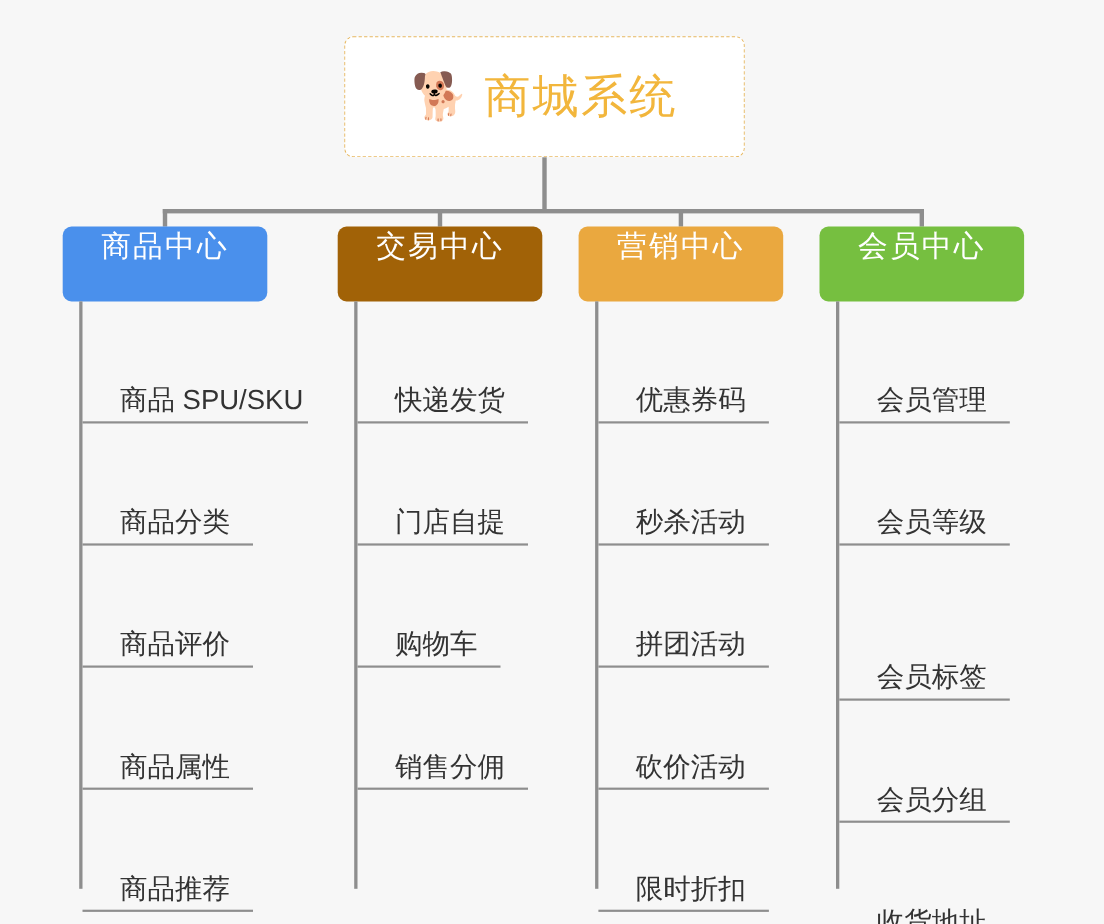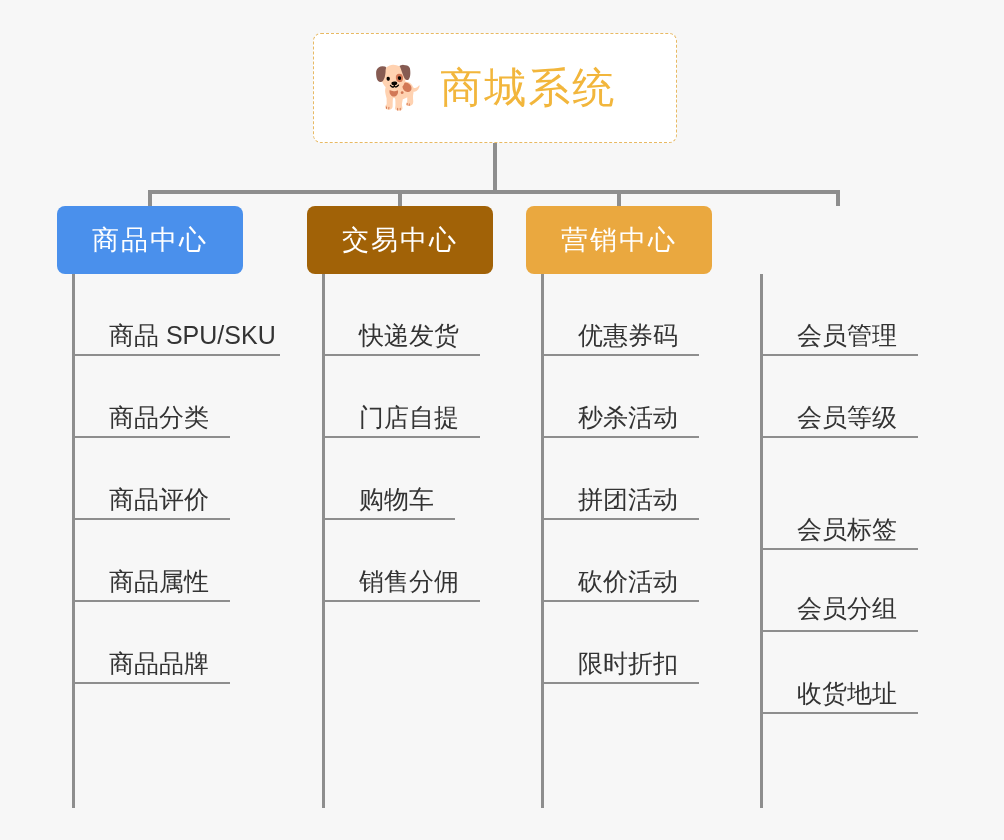--- a/index.html
+++ b/index.html
@@ -57,21 +57,21 @@
   .line-v { width: 4px; }
   .line-h { height: 4px; }
 
   
   .cat-header {
     position: absolute;
     box-sizing: border-box;
     height: 68px;
     border-radius: 8px;
     display: flex;
-    align-items: center;
+    align-items: flex-start;
     justify-content: center;
   }
   .cat-header .cat-label {
     font-size: 27px;
     color: #ffffff;
     letter-spacing: 2px;
     white-space: nowrap;
   }
 
   
@@ -81,21 +81,21 @@
   .spine {
     position: absolute;
     left: 0;
     top: 0;
     width: 3px;
     background: #8e8e8e;
   }
   .leaf {
     position: relative;
     box-sizing: border-box;
-    height: 82px;
+    height: 111px;
     display: flex;
     align-items: flex-end;
     border-bottom: 2px solid #8e8e8e;
     padding-left: 34px;
     padding-bottom: 4px;
     margin-left: 3px;
   }
   .leaf-label {
     font-size: 25px;
     color: #333333;
@@ -122,36 +122,42 @@
 
   <div class="cat-header" style="left:57px; top:206px; width:186px; background:#4a90ec;">
     <span class="cat-label">商品中心</span>
   </div>
   <div class="cat-header" style="left:307px; top:206px; width:186px; background:#a16207;">
     <span class="cat-label">交易中心</span>
   </div>
   <div class="cat-header" style="left:526px; top:206px; width:186px; background:#eaa83f;">
     <span class="cat-label">营销中心</span>
   </div>
+  <div class="cat-header" style="left:745px; top:206px; width:186px; background:#76bf40;">
+    <span class="cat-label">会员中心</span>
+  </div>
 
   <div class="branch" style="left:72px; top:274px;">
     <div class="spine" style="height:534px;"></div>
     <div class="leaf" style="width:205px;">
       <span class="leaf-label">商品 SPU/SKU</span>
     </div>
     <div class="leaf" style="width:155px;">
       <span class="leaf-label">商品分类</span>
     </div>
     <div class="leaf" style="width:155px;">
       <span class="leaf-label">商品评价</span>
     </div>
     <div class="leaf" style="width:155px;">
       <span class="leaf-label">商品属性</span>
     </div>
     <div class="leaf" style="width:155px;">
+      <span class="leaf-label">商品推荐</span>
+    </div>
+    <div class="leaf" style="width:155px;">
       <span class="leaf-label">商品品牌</span>
     </div>
   </div>
 
   <div class="branch" style="left:322px; top:274px;">
     <div class="spine" style="height:534px;"></div>
     <div class="leaf" style="width:155px;">
       <span class="leaf-label">快递发货</span>
     </div>
     <div class="leaf" style="width:155px;">
@@ -188,21 +194,21 @@
     <div class="spine" style="height:534px;"></div>
     <div class="leaf" style="width:155px;">
       <span class="leaf-label">会员管理</span>
     </div>
     <div class="leaf" style="width:155px;">
       <span class="leaf-label">会员等级</span>
     </div>
     <div class="leaf" style="width:155px;margin-top:30px;">
       <span class="leaf-label">会员标签</span>
     </div>
-    <div class="leaf" style="width:155px;font-family:Liberation Mono, monospace;">
+    <div class="leaf" style="width:155px;">
       <span class="leaf-label">会员分组</span>
     </div>
     <div class="leaf" style="width:155px;">
       <span class="leaf-label">收货地址</span>
     </div>
   </div>
 
 </div>
 
 </body></html>

